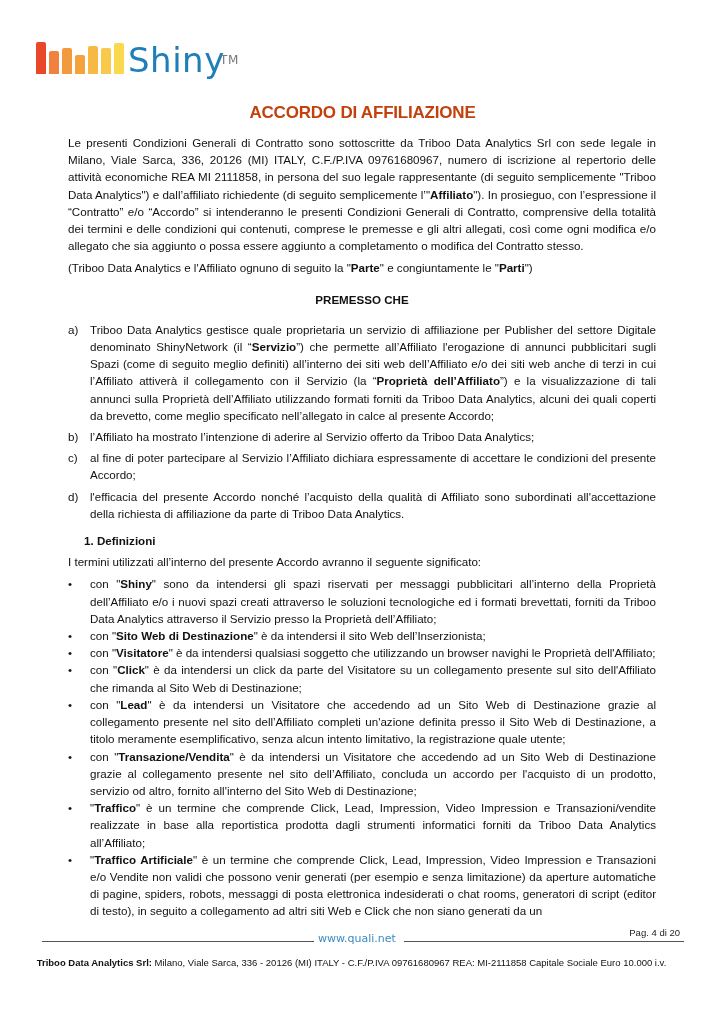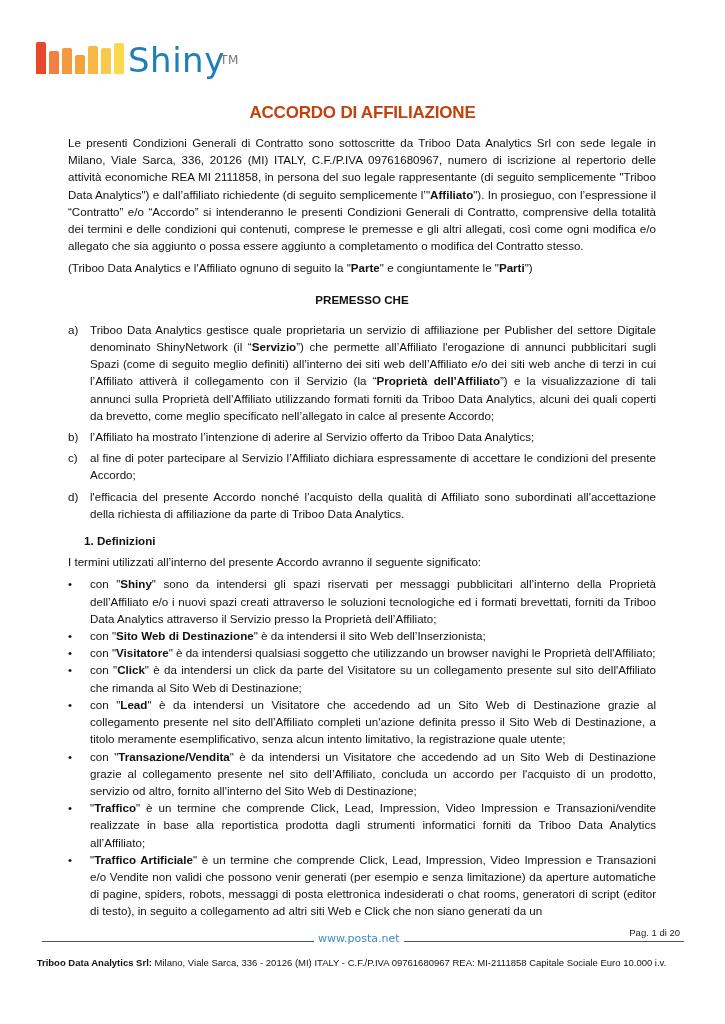--- a/index.html
+++ b/index.html
@@ -81,17 +81,17 @@
       <li><span class="mk">•</span><span>con "</span><b>Sito Web di Destinazione</b><span>" è da intendersi il sito Web dell’Inserzionista;</span></li>
       <li><span class="mk">•</span><span>con "</span><b>Visitatore</b><span>" è da intendersi qualsiasi soggetto che utilizzando un browser navighi le Proprietà dell'Affiliato;</span></li>
       <li><span class="mk">•</span><span>con "</span><b>Click</b><span>" è da intendersi un click da parte del Visitatore su un collegamento presente sul sito dell'Affiliato che rimanda al Sito Web di Destinazione;</span></li>
       <li><span class="mk">•</span><span>con "</span><b>Lead</b><span>" è da intendersi un Visitatore che accedendo ad un Sito Web di Destinazione grazie al collegamento presente nel sito dell’Affiliato completi un'azione definita presso il Sito Web di Destinazione, a titolo meramente esemplificativo, senza alcun intento limitativo, la registrazione quale utente;</span></li>
       <li><span class="mk">•</span><span>con "</span><b>Transazione/Vendita</b><span>" è da intendersi un Visitatore che accedendo ad un Sito Web di Destinazione grazie al collegamento presente nel sito dell’Affiliato, concluda un accordo per l'acquisto di un prodotto, servizio od altro, fornito all'interno del Sito Web di Destinazione;</span></li>
       <li><span class="mk">•</span><span>"</span><b>Traffico</b><span>" è un termine che comprende Click, Lead, Impression, Video Impression e Transazioni/vendite realizzate in base alla reportistica prodotta dagli strumenti informatici forniti da Triboo Data Analytics all’Affiliato;</span></li>
       <li><span class="mk">•</span><span>"</span><b>Traffico Artificiale</b><span>" è un termine che comprende Click, Lead, Impression, Video Impression e Transazioni e/o Vendite non validi che possono venir generati (per esempio e senza limitazione) da aperture automatiche di pagine, spiders, robots, messaggi di posta elettronica indesiderati o chat rooms, generatori di script (editor di testo), in seguito a collegamento ad altri siti Web e Click che non siano generati da un</span></li>
     </ul>
 </div>
 
-<div class="page-num">Pag. 1 di 20</div>
+<div class="page-num">Pag. 4 di 20</div>
 <div class="footer-line" style="left:42px; width:272px;"></div>
-<div class="footer-url">www.posta.net</div>
+<div class="footer-url">www.quali.net</div>
 <div class="footer-line" style="left:404px; width:280px;"></div>
 <div class="footer-addr"><b>Triboo Data Analytics Srl:</b><span> Milano, Viale Sarca, 336 - 20126 (MI) ITALY - C.F./P.IVA 09761680967 REA: MI-2111858 Capitale Sociale Euro 10.000 i.v.</span></div>
 
 </body></html>

